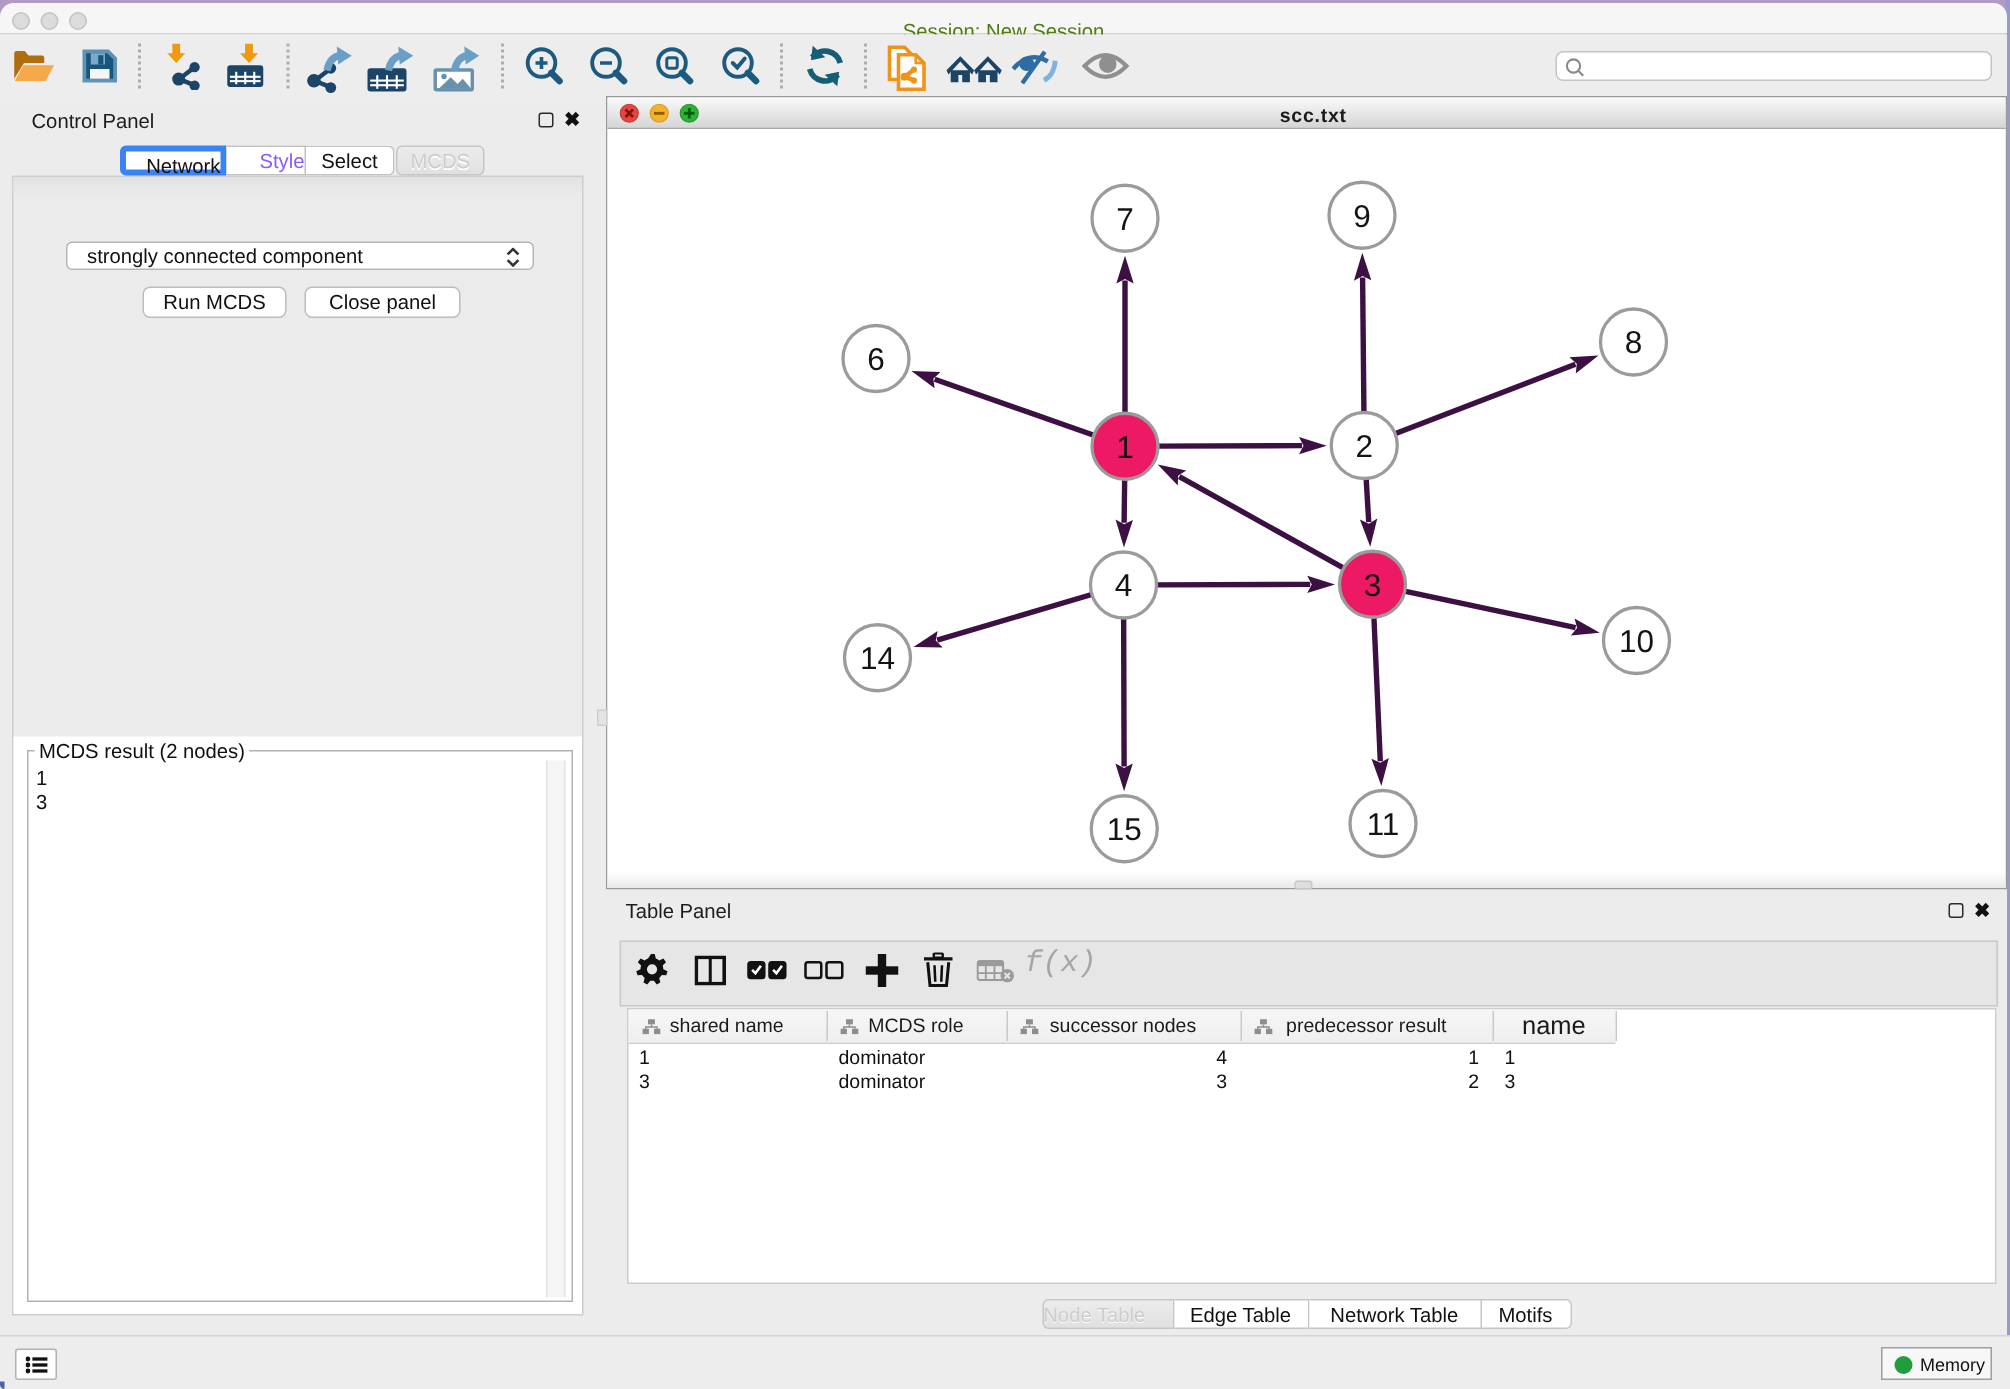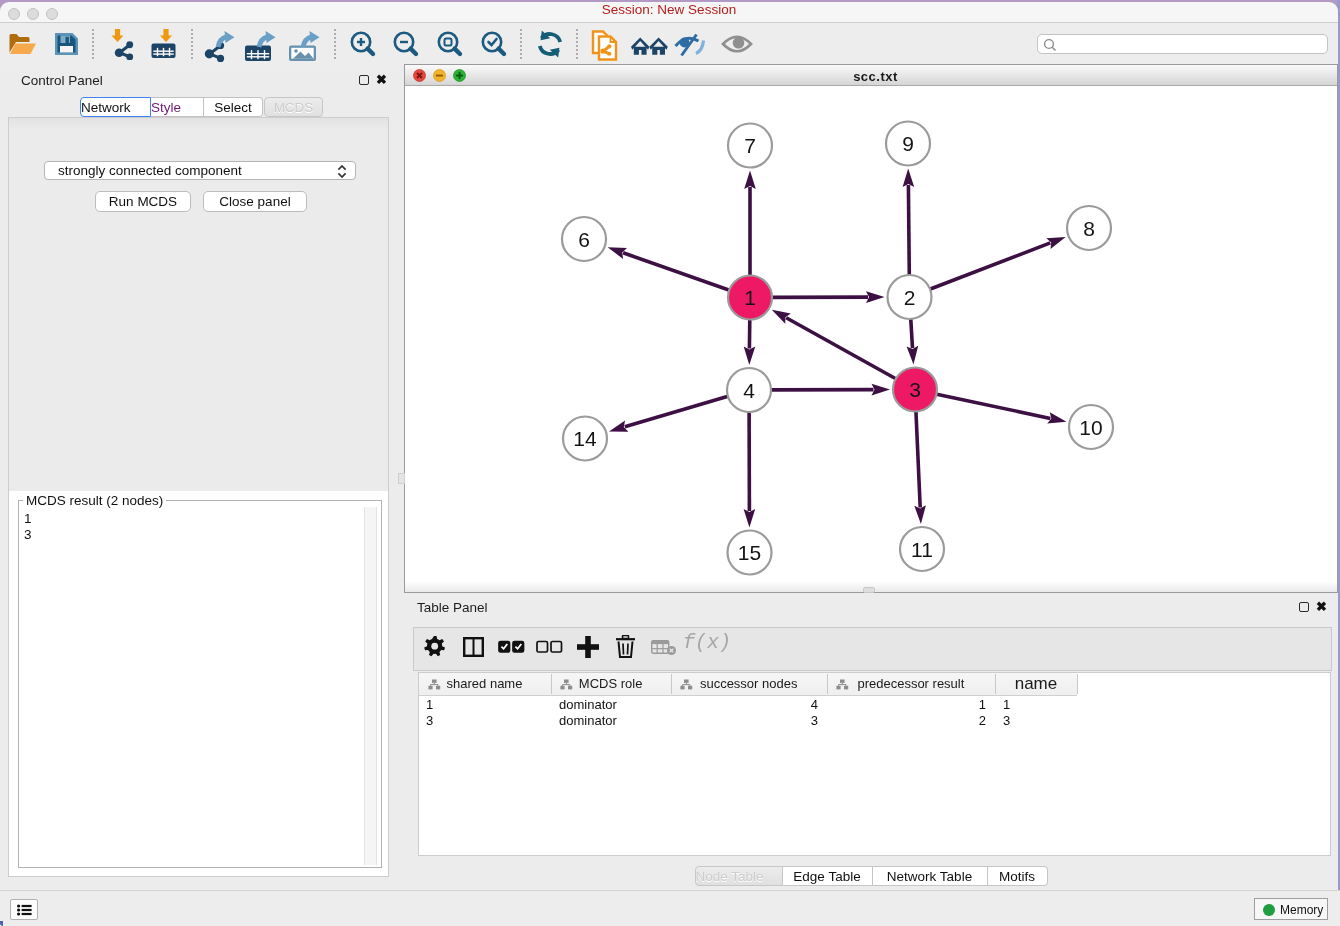--- a/index.html
+++ b/index.html
@@ -8,21 +8,21 @@
 </style></head>
 <body>
 
 <div class="abs" style="left:0;top:0;width:1340px;height:14px;background:#b29ac4"></div>
 <div class="abs" style="left:1337px;top:0;width:3px;height:926px;background:#9a99cb"></div>
 
 <div class="abs" style="left:0;top:2px;width:1338px;height:21px;background:#f6f6f6;border-bottom:1px solid #cfcfcf;border-radius:9px 9px 0 0">
   <div class="abs" style="left:8px;top:6px;width:12px;height:12px;border-radius:50%;background:#dcdcdc;border:1px solid #c3c3c3"></div>
   <div class="abs" style="left:27px;top:6px;width:12px;height:12px;border-radius:50%;background:#dcdcdc;border:1px solid #c3c3c3"></div>
   <div class="abs" style="left:46px;top:6px;width:12px;height:12px;border-radius:50%;background:#dcdcdc;border:1px solid #c3c3c3"></div>
-  <div style="text-align:center;font-size:13.5px;color:#b91c1c;padding-top:0">Session: New Session</div>
+  <div style="text-align:center;font-size:13.5px;color:#4d7c0f;padding-top:11px">Session: New Session</div>
 </div>
 
 <div class="abs" style="left:0;top:23px;width:1338px;height:42px;background:#ededed" id="toolbar">
 <div class="abs" style="left:92px;top:6px;width:0;height:30px;border-left:2px dotted #adadad"></div>
     <div class="abs" style="left:191px;top:6px;width:0;height:30px;border-left:2px dotted #adadad"></div>
     <div class="abs" style="left:334px;top:6px;width:0;height:30px;border-left:2px dotted #adadad"></div>
     <div class="abs" style="left:520px;top:6px;width:0;height:30px;border-left:2px dotted #adadad"></div>
     <div class="abs" style="left:576px;top:6px;width:0;height:30px;border-left:2px dotted #adadad"></div>
     <svg class="abs" style="left:8px;top:10px" width="29" height="22" viewBox="0 0 29 22">
       <path d="M1.5 19.5 L1.5 2.5 Q1.5 1 3 1 L8.5 1 L11 4 L20 4 Q21.5 4 21.5 5.5 L21.5 9 L8 9 Z" fill="#b06d0e"></path>
@@ -143,22 +143,22 @@
 
 <div class="abs" style="left:3px;top:66px;width:388px;height:824px">
   <div class="abs" style="left:18px;top:7px;font-size:13.5px;color:#1c1c1c">Control Panel</div>
   <div class="abs" style="left:356px;top:9px;width:10px;height:10px;border:1.6px solid #2b2b2b;border-radius:2px"></div>
   <div class="abs" style="left:373px;top:6px;font-size:13px;font-weight:bold;color:#111">✖</div>
 
   <div class="abs" style="left:5px;top:51px;width:381px;height:760px;border:1px solid #cdcdcd;background:#ebebeb"></div>
   <div class="abs" style="left:6px;top:52px;width:379px;height:12px;background:linear-gradient(#e2e2e2,#ebebeb)"></div>
 
   <div class="abs" style="left:77px;top:31px;height:20px;display:flex;font-size:13.5px">
-    <div style="width:71px;background:#fff;border:1px solid #3b82f6;border-radius:4px 0 0 4px;text-align:left;line-height:19px;color:#111">Network</div>
-    <div style="width:53px;background:#fff;border:1px solid #c2c2c2;border-left:none;text-align:left;line-height:19px;color:#701a75">Style</div>
+    <div style="width:71px;background:#fff;border:4px solid #3b82f6;border-radius:4px 0 0 4px;text-align:right;line-height:19px;color:#111">Network</div>
+    <div style="width:53px;background:#fff;border:1px solid #c2c2c2;border-left:none;text-align:right;line-height:19px;color:#8b5cf6">Style</div>
     <div style="width:59px;background:#fff;border:1px solid #c2c2c2;border-left:none;border-radius:0 4px 4px 0;text-align:center;line-height:19px;color:#111">Select</div>
     <div style="width:59px;background:linear-gradient(#ececec,#e0e0e0);border:1px solid #c6c6c6;margin-left:1px;border-radius:4px;text-align:center;line-height:19px;color:#cdcdcd;text-shadow:0 1px 0 #fff">MCDS</div>
   </div>
 
   <div class="abs" style="left:41px;top:95px;width:312px;height:19px;background:#fff;border:1px solid #b5b5b5;border-radius:4px;font-size:13.5px;color:#111;padding:1px 0 0 13px">strongly connected component
     <svg class="abs" style="right:8px;top:3px" width="10" height="13" viewBox="0 0 10 13">
         <path d="M1.4 4.6 L5 1 L8.6 4.6" fill="none" stroke="#333" stroke-width="1.7"></path>
         <path d="M1.4 8.4 L5 12 L8.6 8.4" fill="none" stroke="#333" stroke-width="1.7"></path>
       </svg>
   </div>

